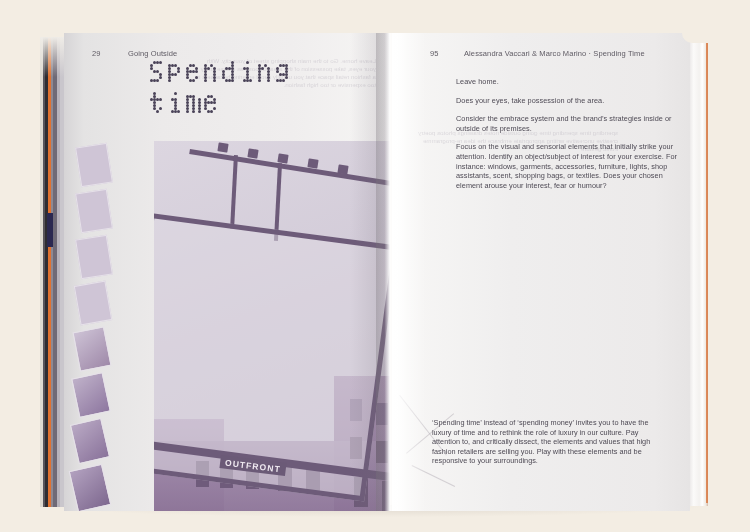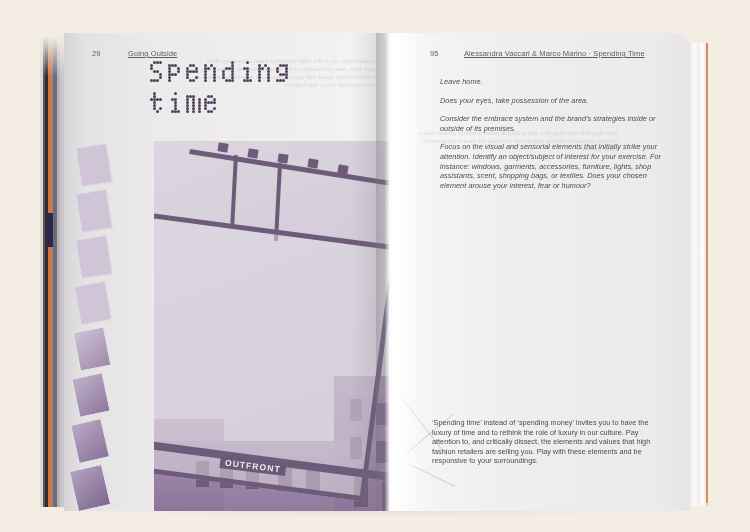--- a/index.html
+++ b/index.html
@@ -44,32 +44,32 @@
   
   .edge-right{position:absolute;left:650px;top:5px;width:18px;height:468px;
       background:linear-gradient(90deg,#eceaea 0%,#fbfaf9 20%,#f3f1ef 52%,#ffffff 68%,#f0ece6 86%,#dcc8b8 97%,#d4835a 100%);}
   .edge-right-line{position:absolute;left:666px;top:8px;width:2px;height:462px;background:#d97b47;opacity:.85;}
 
   
   .corner{position:absolute;background:#f3ede3;}
 
   
   .folio{position:absolute;font-size:7.5px;color:#5f5b64;letter-spacing:.2px;}
-  .runhead{position:absolute;font-size:7.5px;color:#5f5b64;letter-spacing:.1px;white-space:nowrap;text-decoration:underline;}
+  .runhead{position:absolute;font-size:7.5px;color:#5f5b64;letter-spacing:.1px;white-space:nowrap;}
 
   
   .dot-title{position:absolute;left:86px;top:28px;}
   .dot-word{display:block;margin-bottom:10px;}
   .glyph{display:inline-block;vertical-align:top;margin-right:3px;}
   .dot{width:2.4px;height:2.4px;border-radius:50%;background:#4a4358;position:absolute;}
   .gbox{position:relative;display:inline-block;}
 
   
-  .bodytext{position:absolute;left:48px;width:226px;font-size:7.3px;line-height:9.6px;
-      color:#4e4a55;letter-spacing:.05px;font-style:italic;}
+  .bodytext{position:absolute;left:64px;width:226px;font-size:7.3px;line-height:9.6px;
+      color:#4e4a55;letter-spacing:.05px;}
   .bodytext p{margin:0 0 9px 0;}
   .footnote{position:absolute;left:40px;top:385px;width:236px;font-size:7.3px;line-height:9.6px;color:#4e4a55;}
   .footnote p{margin:0;}
 
   
   .photo{position:absolute;left:90px;top:108px;width:260px;height:370px;overflow:hidden;
       background:linear-gradient(165deg,#d9d2dd 0%,#cdc3d4 30%,#c6bacd 60%,#b7a8c0 100%);}
   .sky{position:absolute;inset:0;background:linear-gradient(160deg,#dcd6e0 0%,#d2cbd8 45%,#c9c0d1 100%);}
   .bldg{position:absolute;background:#9c85a6;}
   .bill-frame{position:absolute;border:5px solid #6d5b79;background:rgba(222,216,226,.55);}

